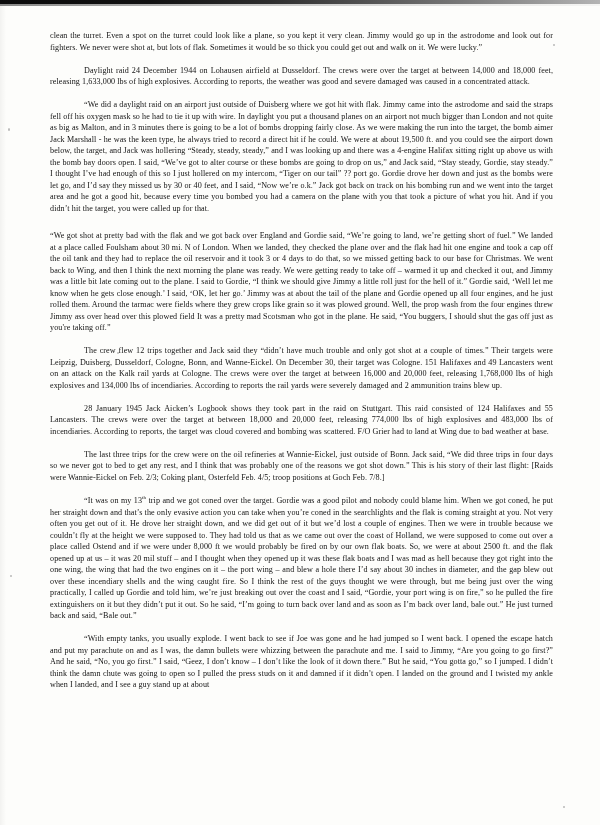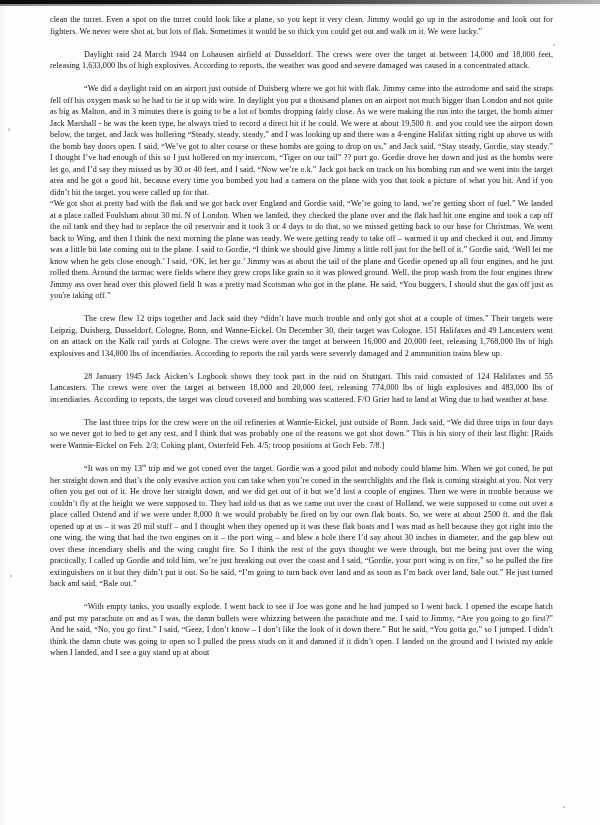--- a/index.html
+++ b/index.html
@@ -55,21 +55,21 @@
     text-justify: inter-word;
     letter-spacing: 0.01em;
   }
 
   p.para {
     margin: 0 0 0 0;
     text-indent: 34px;
     text-align: justify;
     text-justify: inter-word;
   }
-  p.para.no-indent { text-indent: 0; }
+  p.para.no-indent { text-indent: 0; margin-top: 16px; }
   p.spacer { margin: 0; height: 11.5px; }
 
   sup {
     font-size: 0.62em;
     vertical-align: super;
     line-height: 0;
   }
 
   
   .speck {
@@ -89,21 +89,21 @@
 
   <div class="speck" style="left:553px; top:44px; width:2px; height:2px;"></div>
   <div class="speck" style="left:8px; top:128px; width:2px; height:3px;"></div>
   <div class="speck" style="left:10px; top:575px; width:2px; height:2px;"></div>
   <div class="speck" style="left:563px; top:806px; width:2px; height:2px;"></div>
   <div class="speck" style="left:117px; top:352px; width:2px; height:2px;"></div>
 
   <div class="body-text">
     <p class="para no-indent">clean the turret.  Even a spot on the turret could look like a plane, so you kept it very clean.  Jimmy would go up in the astrodome and look out for fighters.  We never were shot at, but lots of flak.  Sometimes it would be so thick you could get out and walk on it.  We were lucky.”</p>
     <p class="spacer"></p>
-    <p class="para">Daylight raid 24 March 1944 on Lohausen airfield at Dusseldorf. The crews were over the target at between 14,000 and 18,000 feet, releasing 1,633,000 lbs of high explosives. According to reports, the weather was good and severe damaged was caused in a concentrated attack.</p>
+    <p class="para">Daylight raid 24 December 1944 on Lohausen airfield at Dusseldorf. The crews were over the target at between 14,000 and 18,000 feet, releasing 1,633,000 lbs of high explosives. According to reports, the weather was good and severe damaged was caused in a concentrated attack.</p>
     <p class="spacer"></p>
     <p class="para">“We did a daylight raid on an airport just outside of Duisberg where we got hit with flak.  Jimmy came into the astrodome and said the straps fell off his oxygen mask so he had to tie it up with wire.  In daylight you put a thousand planes on an airport not much bigger than London and not quite as big as Malton, and in 3 minutes there is going to be a lot of bombs dropping fairly close.  As we were making the run into the target, the bomb aimer Jack Marshall -  he was the keen type, he always tried to record a direct hit if he could.  We were at about 19,500 ft. and you could see the airport down below, the target, and Jack was hollering “Steady, steady, steady,” and I was looking up and there was a 4-engine Halifax sitting right up above us with the bomb bay doors open.  I said, “We’ve got to alter course or these bombs are going to drop on us,” and Jack said, “Stay steady, Gordie, stay steady.”   I thought I’ve had enough of this so I just hollered on my intercom, “Tiger on our tail”  ?? port go.  Gordie drove her down and just as the bombs were let go, and I’d say they missed us by 30 or 40 feet, and I said, “Now we’re o.k.”  Jack got back on track on his bombing run and we went into the target area and he got a good hit, because every time you bombed you had a camera on the plane with you that took a picture of what you hit.   And if you didn’t hit the target, you were called up for that.</p>
     <p class="para no-indent">“We got shot at pretty bad with the flak and we got back over England and Gordie said, “We’re going to land, we’re getting short of fuel.”  We landed at a place called Foulsham about 30 mi. N of London.  When we landed, they checked the plane over and the flak had hit one engine and took a cap off the oil tank and they had to replace the oil reservoir and it took 3 or 4 days to do that, so we missed getting back to our base for Christmas.  We went back to Wing, and then I think the next morning the plane was ready.  We were getting ready to take off – warmed it up and checked it out, and Jimmy was a little bit late coming out to the plane.  I said to Gordie, “I think we should give Jimmy a little roll just for the hell of it.”  Gordie said, ‘Well let me know when he gets close enough.’  I said, ‘OK, let her go.’   Jimmy was at about the tail of the plane and Gordie opened up all four engines, and he just rolled them.  Around the tarmac were fields where they grew crops like grain so it was plowed ground.  Well, the prop wash from the four engines threw Jimmy ass over head over this plowed field   It was a pretty mad Scotsman who got in the plane.  He said, “You buggers, I should shut the gas off just as you're taking off.”</p>
     <p class="spacer"></p>
     <p class="para">The crew flew 12 trips together and Jack said they “didn’t have much trouble and only got shot at a couple of times.”  Their targets were Leipzig, Duisberg, Dusseldorf, Cologne, Bonn, and Wanne-Eickel.  On December 30, their target was Cologne. 151 Halifaxes and 49 Lancasters went on an attack on the Kalk rail yards at Cologne. The crews were over the target at between 16,000 and 20,000 feet, releasing 1,768,000 lbs of high explosives and 134,000 lbs of incendiaries. According to reports the rail yards were severely damaged and 2 ammunition trains blew up.</p>
     <p class="spacer"></p>
     <p class="para">28 January 1945 Jack Aicken’s Logbook shows they took part in the raid on Stuttgart.  This raid consisted of 124 Halifaxes and 55 Lancasters.  The crews were over the target at between 18,000 and 20,000 feet, releasing 774,000 lbs of high explosives and 483,000 lbs of incendiaries. According to reports, the target was cloud covered and bombing was scattered.  F/O Grier had to land at Wing due to bad weather at base.</p>
     <p class="spacer"></p>
     <p class="para">The last three trips for the crew were on the oil refineries at Wannie-Eickel, just outside of Bonn.  Jack said, “We did three trips in four days so we never got to bed to get any rest, and I think that was probably one of the reasons we got shot down.”  This is his story of their last flight:  [Raids were Wannie-Eickel on Feb. 2/3; Coking plant, Osterfeld Feb. 4/5; troop positions at Goch Feb. 7/8.]</p>
     <p class="spacer"></p>

